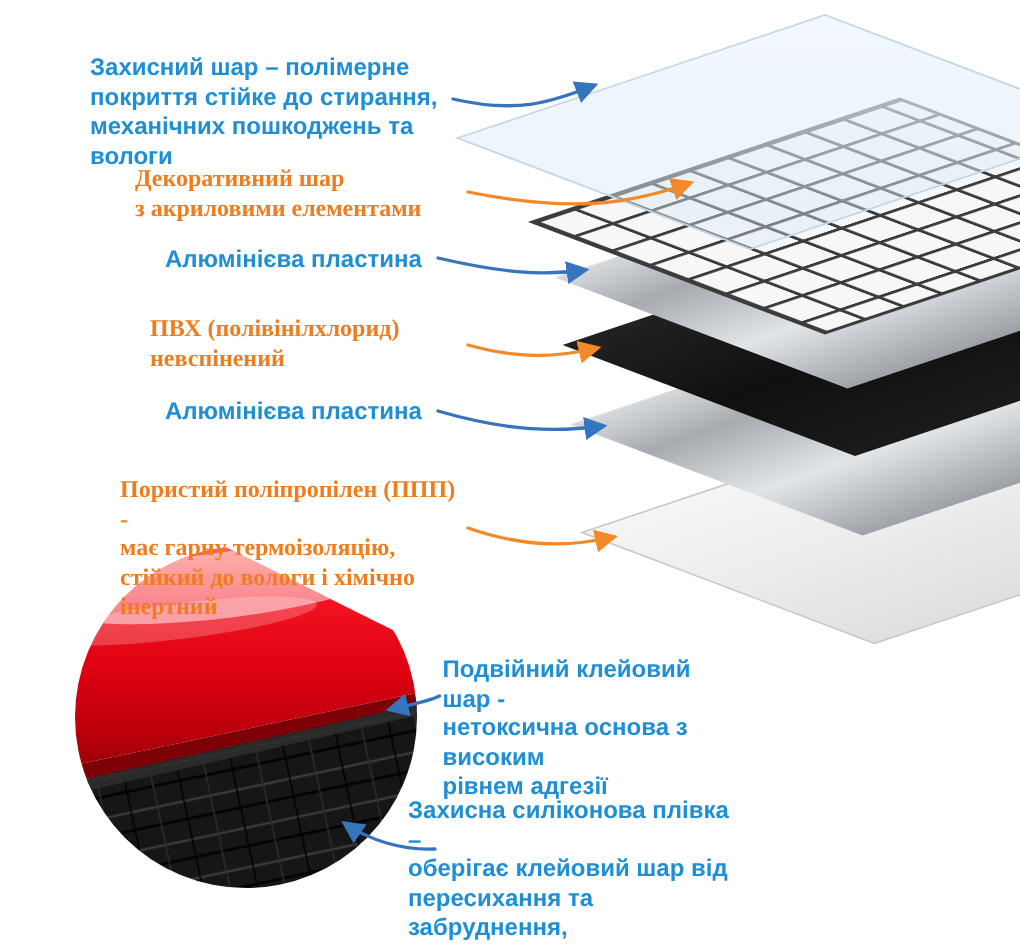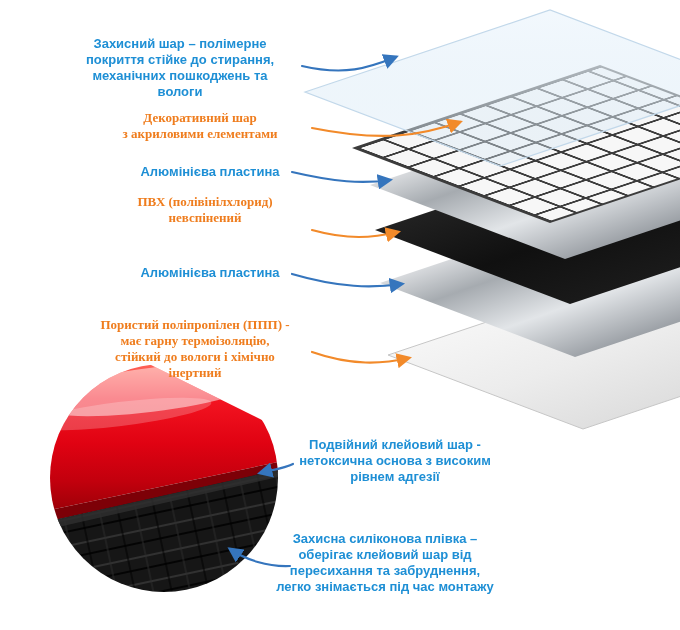--- a/index.html
+++ b/index.html
@@ -3,22 +3,22 @@
 <meta charset="utf-8">
 <style>
   html,body{margin:0;padding:0;}
   body{
     width:680px;height:630px;position:relative;background:#ffffff;
     font-family:"Liberation Sans", sans-serif;overflow:hidden;
   }
   .stage{position:absolute;inset:0;width:680px;height:630px;}
   svg.diagram{position:absolute;left:0;top:0;display:block;}
   .callout{
-    position:absolute;font-size:13px;font-weight:700;line-height:1.22;
-    text-align:center;white-space:pre-line;letter-spacing:0;
+    position:absolute;font-size:16px;font-weight:700;line-height:1.22;
+    white-space:pre-line;letter-spacing:0;
   }
   .callout.blue{color:var(--label-blue,#1e8fd5);}
   .callout.orange{color:var(--label-orange,#ef7d1e);font-family:Liberation Serif, serif;}
   .arr{fill:none;stroke-width:2.2;stroke-linecap:round;}
   .arr.blue{stroke:var(--arrow-blue,#3575bd);}
   .arr.orange{stroke:var(--arrow-orange,#f28a2a);}
   .mark-blue{fill:var(--arrow-blue,#3575bd);}
   .mark-orange{fill:var(--arrow-orange,#f28a2a);}
 </style>
 </head>
@@ -111,21 +111,21 @@
     <path class="arr blue" d="M290,566 C268,567 246,560 230,549" marker-end="url(#mB)"></path>
   </svg>
 
   <div class="callout blue" style="left:60px;top:36px;width:240px">Захисний шар – полімерне
 покриття стійке до стирання,
 механічних пошкоджень та
 вологи</div>
   <div class="callout orange" style="left:90px;top:110px;width:220px">Декоративний шар
 з акриловими елементами</div>
   <div class="callout blue" style="left:110px;top:164px;width:200px">Алюмінієва пластина</div>
-  <div class="callout orange" style="left:100px;top:194px;width:210px">ПВХ (полівінілхлорид)
+  <div class="callout orange" style="left:100px;top:210px;width:210px">ПВХ (полівінілхлорид)
 невспінений</div>
   <div class="callout blue" style="left:110px;top:265px;width:200px">Алюмінієва пластина</div>
   <div class="callout blue" style="left:295px;top:437px;width:200px">Подвійний клейовий шар -
 нетоксична основа з високим
 рівнем адгезії</div>
   <div class="callout orange" style="left:80px;top:317px;width:230px">Пористий поліпропілен (ППП) -
 має гарну термоізоляцію,
 стійкий до вологи і хімічно
 інертний</div>
   <div class="callout blue" style="left:272px;top:531px;width:226px">Захисна силіконова плівка –

